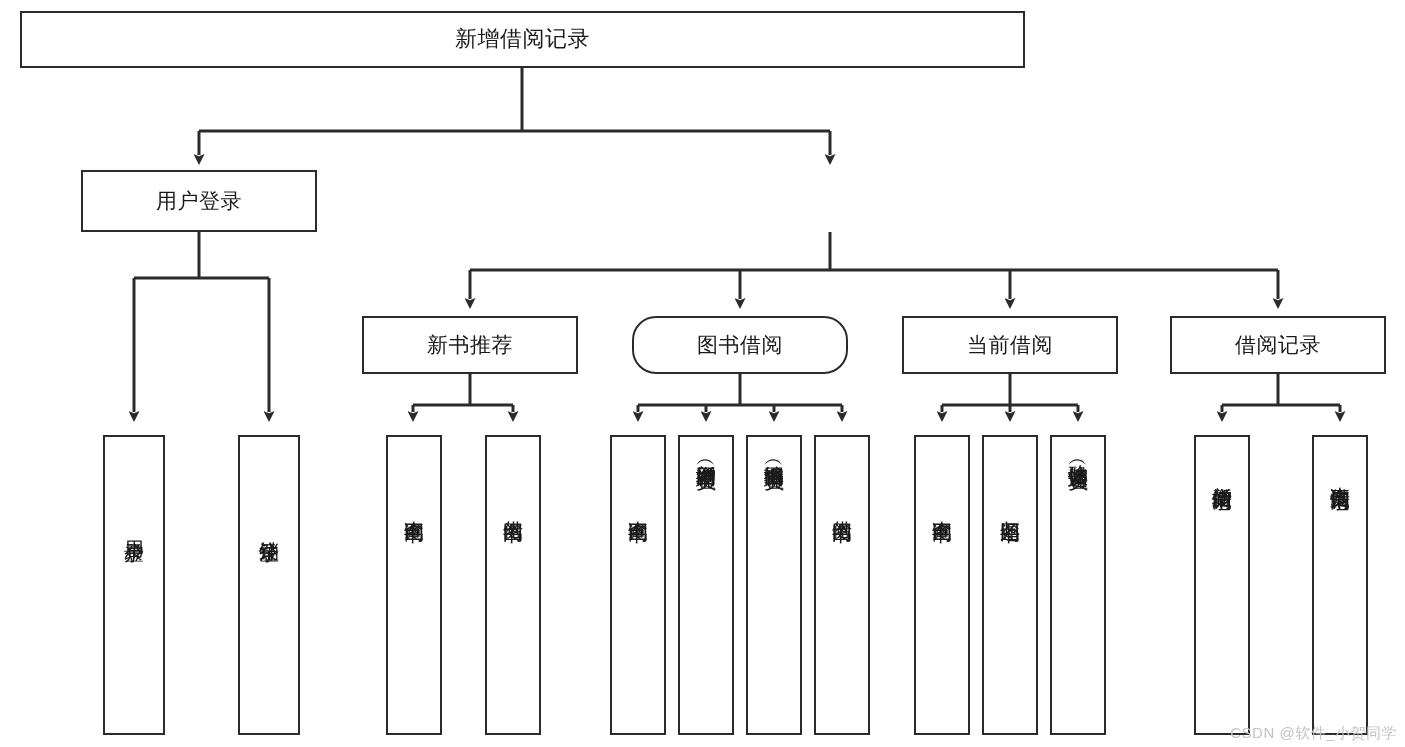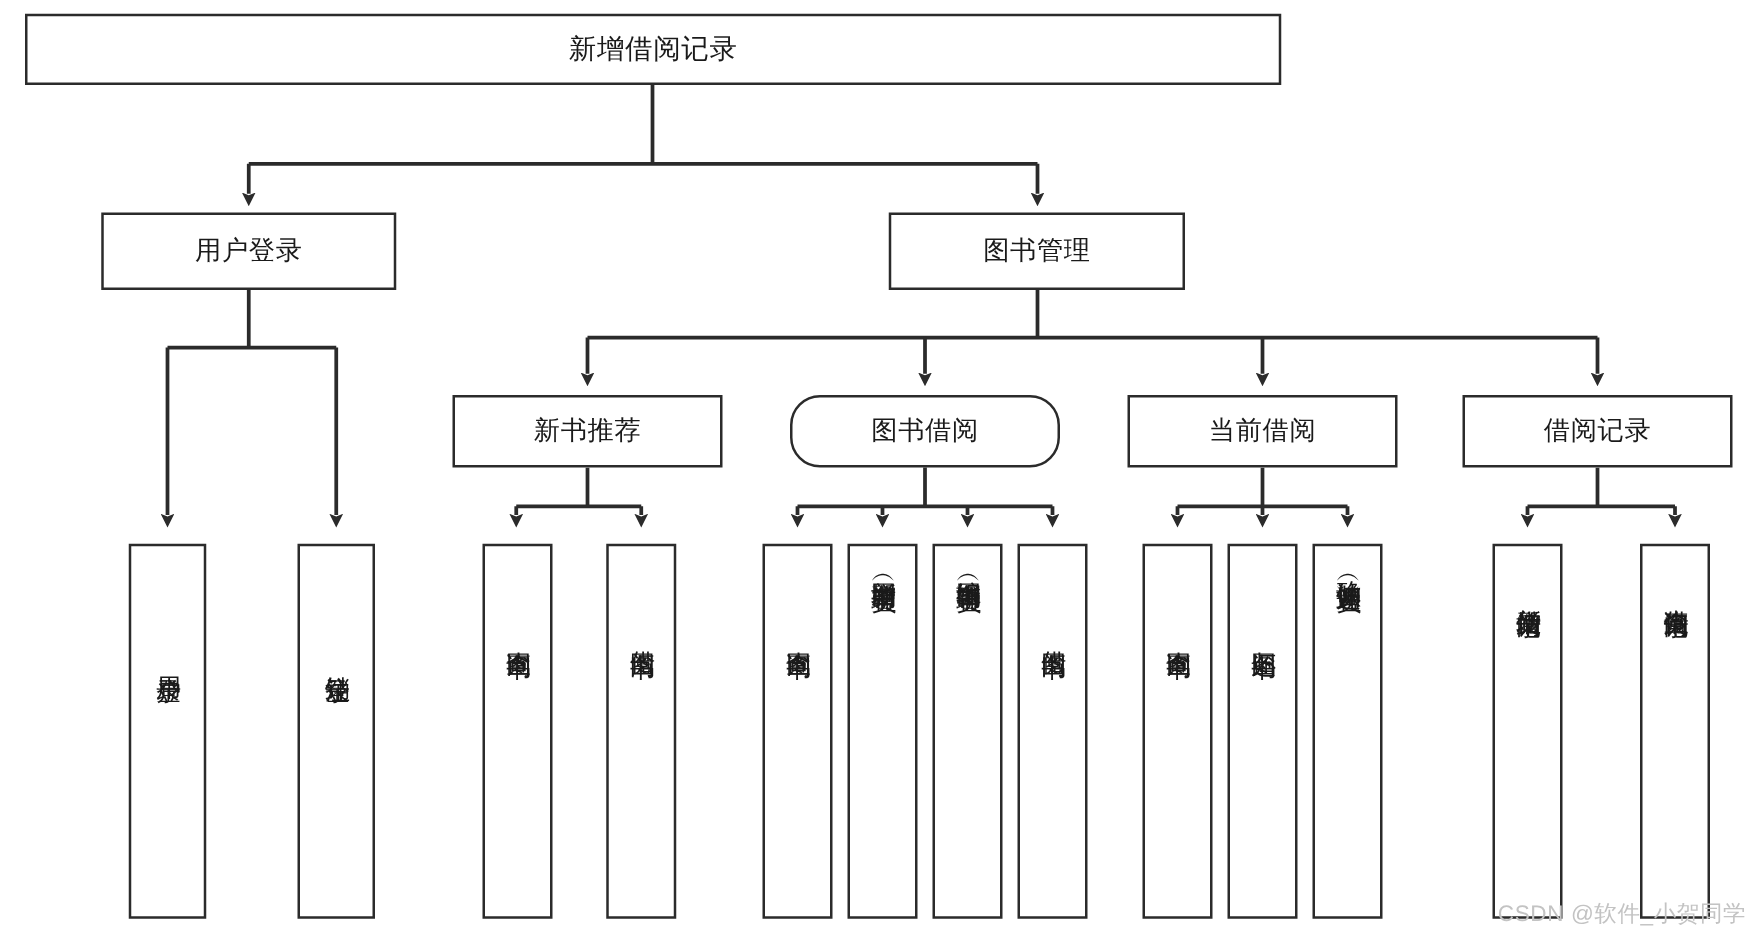--- a/index.html
+++ b/index.html
@@ -74,21 +74,21 @@
   .node.vert.tall .lbl {
     margin-top: 2px;
   }
   .node.vert.tall2 .lbl {
     margin-top: 24px;
   }
   .watermark {
     position: absolute;
     right: 8px;
     bottom: 4px;
-    font-size: 18px;
+    font-size: 15px;
     color: #c3c3c3;
     letter-spacing: 0.5px;
     z-index: 5;
     user-select: none;
     margin-left: 24px;
   }
 </style>
 </head>
 <body>
 
@@ -147,23 +147,20 @@
   </svg>
 
   <div class="node horiz root" style="left:20px; top:11px; width:1005px; height:57px;">
     <span class="lbl">新增借阅记录</span>
   </div>
 
   <div class="node horiz" style="left:81px; top:170px; width:236px; height:62px;">
     <span class="lbl">用户登录</span>
   </div>
 
-  <div class="node horiz" style="left:711px; top:170px; width:237px; height:62px;">
-    <span class="lbl">图书管理</span>
-  </div>
 
   <div class="node horiz" style="left:362px; top:316px; width:216px; height:58px;">
     <span class="lbl">新书推荐</span>
   </div>
 
   <div class="node horiz" style="left:632px; top:316px; width:216px; height:58px;border-radius:24px;">
     <span class="lbl">图书借阅</span>
   </div>
 
   <div class="node horiz" style="left:1170px; top:316px; width:216px; height:58px;">

